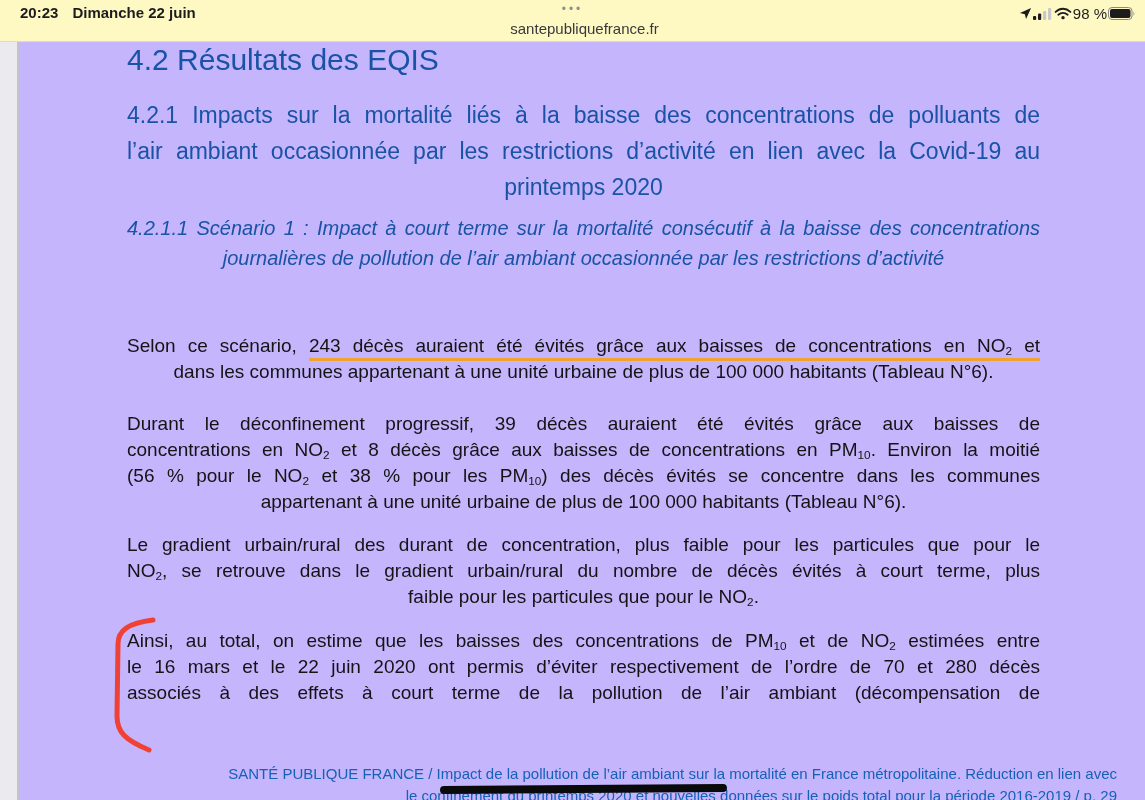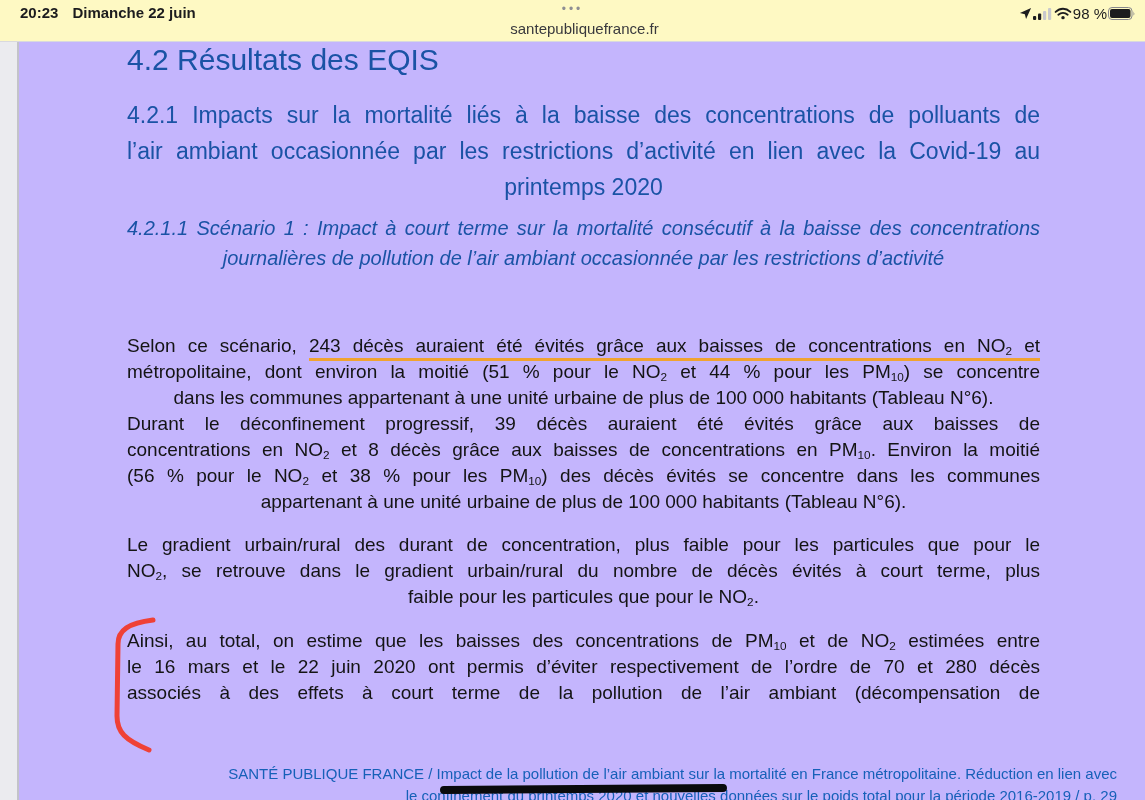--- a/index.html
+++ b/index.html
@@ -161,21 +161,20 @@
       <div class="tline">printemps 2020</div>
     </div>
 
   <div class="h3">
       <div class="tline just">4.2.1.1 Scénario 1 : Impact à court terme sur la mortalité consécutif à la baisse des concentrations</div>
       <div class="tline">journalières de pollution de l’air ambiant occasionnée par les restrictions d’activité</div>
     </div>
 
   <div class="para p1">
       <div class="tline just">Selon ce scénario, <span class="hl hl-orange">243 décès auraient été évités grâce aux baisses de concentrations en NO<sub>2</sub> et</span></div>
-      <div class="tline just">métropolitaine, dont environ la moitié (51 % pour le NO<sub>2</sub> et 44 % pour les PM<sub>10</sub>) se concentre</div>
       <div class="tline">dans les communes appartenant à une unité urbaine de plus de 100 000 habitants (Tableau N°6).</div>
     </div>
 
   <div class="para p2">
       <div class="tline just">Durant le déconfinement progressif, 39 décès auraient été évités grâce aux baisses de</div>
       <div class="tline just">concentrations en NO<sub>2</sub> et 8 décès grâce aux baisses de concentrations en PM<sub>10</sub>. Environ la moitié</div>
       <div class="tline just">(56 % pour le NO<sub>2</sub> et 38 % pour les PM<sub>10</sub>) des décès évités se concentre dans les communes</div>
       <div class="tline">appartenant à une unité urbaine de plus de 100 000 habitants (Tableau N°6).</div>
     </div>
 

